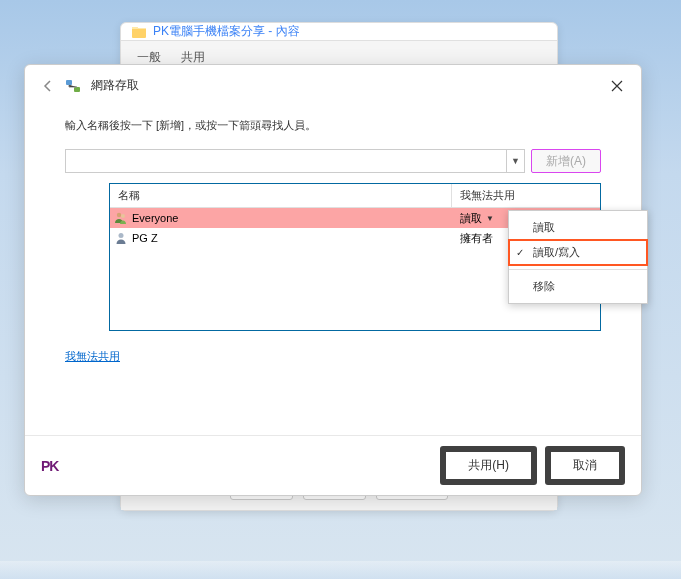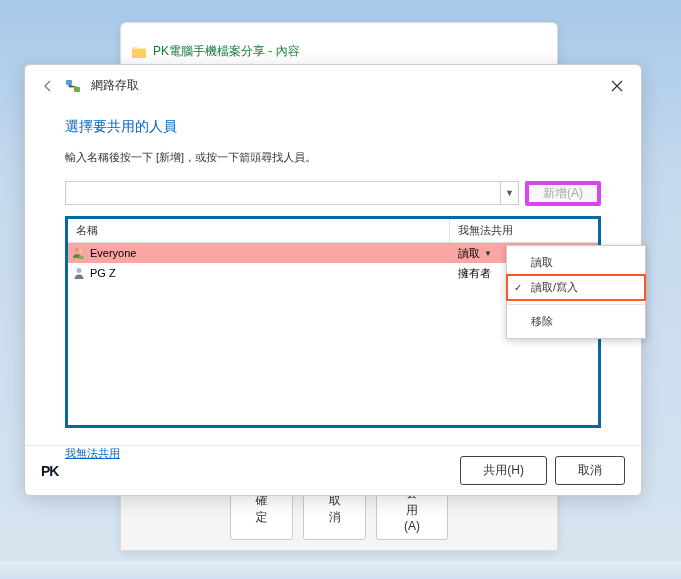--- a/index.html
+++ b/index.html
@@ -1,19 +1,19 @@
 <!DOCTYPE html>
 <html><head>
   <meta charset="utf-8">
   <style>
     * { box-sizing: border-box; margin: 0; padding: 0; font-family: "Microsoft JhengHei", "Segoe UI", sans-serif; }
     body { width: 681px; height: 579px; background: linear-gradient(180deg, #a8c8e8 0%, #c4d9ee 30%, #d8e5f0 100%); position: relative; overflow: hidden; }
     
     .bg-window { position: absolute; top: 22px; left: 120px; width: 438px; background: #fff; border: 1px solid #ddd; border-radius: 6px; box-shadow: 0 2px 8px rgba(0,0,0,0.1); }
-    .bg-titlebar { display: flex; align-items: center; padding: 20px 10px; font-size: 12px; color: #15803d; text-align: center; }
+    .bg-titlebar { display: flex; align-items: center; padding: 0 10px; font-size: 12px; color: #3b82f6; text-align: center; }
     .bg-folder-icon { width: 16px; height: 13px; margin-right: 6px; }
     .bg-body { height: 470px; background: #f5f5f5; border-top: 1px solid #e0e0e0; }
     .bg-tabs { display: flex; padding: 4px 8px; font-size: 12px; color: #555; gap: 4px; }
     .bg-tab { padding: 4px 8px; }
     .bg-buttons { position: absolute; bottom: 10px; left: 50%; transform: translateX(-50%); display: flex; gap: 10px; }
     .bg-button { padding: 6px 24px; background: #fff; border: 1px solid #ccc; border-radius: 3px; font-size: 12px; color: #333; cursor: pointer; }
     
     .main-dialog { position: absolute; top: 64px; left: 24px; width: 618px; height: 432px; background: #fff; border: 1px solid #ccc; border-radius: 6px; box-shadow: 0 4px 20px rgba(0,0,0,0.15); }
     .dlg-header { display: flex; align-items: center; justify-content: space-between; padding: 12px 16px 8px 16px; }
     .dlg-header-left { display: flex; align-items: center; gap: 10px; }
@@ -23,46 +23,46 @@
     .close-btn { width: 16px; height: 16px; cursor: pointer; color: #333; }
     
     .dlg-content { padding: 16px 40px 0 40px; }
     .dlg-heading { font-size: 14px; color: #0066cc; margin-bottom: 14px; }
     .dlg-instruction { font-size: 11px; color: #333; margin-bottom: 16px; }
     
     .input-row { display: flex; gap: 6px; margin-bottom: 10px; }
     .combo-box { flex: 1; display: flex; border: 1px solid #ccc; height: 24px; background: #fff; }
     .combo-input { flex: 1; border: none; outline: none; padding: 0 6px; font-size: 12px; }
     .combo-arrow { width: 18px; display: flex; align-items: center; justify-content: center; border-left: 1px solid #ccc; cursor: pointer; color: #555; font-size: 9px; }
-    .add-btn { padding: 0 14px; border: 4px solid #d946ef; background: #f8f8f8; color: #aaa; font-size: 12px; border-radius: 2px; cursor: default; }
+    .add-btn { padding: 0 14px; border: 1px solid #d946ef; background: #f8f8f8; color: #aaa; font-size: 12px; border-radius: 2px; cursor: default; }
     
-    .list-area { border: 3px solid #0369a1; height: 212px; position: relative; }
+    .list-area { border: 1px solid #0369a1; height: 148px; position: relative; margin-left: 44px; }
     .list-header { display: flex; background: #fff; border-bottom: 1px solid #e0e0e0; font-size: 11px; color: #333; }
     .col-name { flex: 1; padding: 4px 8px; border-right: 1px solid #e0e0e0; }
     .col-perm { width: 148px; padding: 4px 8px; }
     
     .list-row { display: flex; align-items: center; font-size: 11px; height: 20px; }
     .list-row.selected { background: #fca5a5; }
     .row-name { flex: 1; display: flex; align-items: center; padding: 0 4px; gap: 4px; }
     .row-perm { width: 148px; padding: 0 8px; display: flex; align-items: center; gap: 4px; }
     .user-icon { width: 14px; height: 14px; }
     .perm-arrow { font-size: 8px; color: #333; }
     
     .dropdown-menu { position: absolute; top: 26px; right: -48px; width: 140px; background: #fff; border: 1px solid #ccc; box-shadow: 0 2px 8px rgba(0,0,0,0.2); z-index: 10; padding: 4px 0; }
     .menu-item { display: flex; align-items: center; padding: 5px 10px 5px 24px; font-size: 11px; color: #333; cursor: pointer; position: relative; }
     .menu-item.checked::before { content: "✓"; position: absolute; left: 7px; font-size: 10px; }
     .menu-item.highlighted { outline: 2px solid #ff5722; outline-offset: -1px; }
     .menu-separator { height: 1px; background: #e0e0e0; margin: 4px 0; }
     
     .help-link { font-size: 11px; color: #0066cc; text-decoration: underline; margin-top: 18px; display: inline-block; cursor: pointer; }
     
     .dlg-footer { position: absolute; bottom: 0; left: 0; right: 0; display: flex; justify-content: space-between; align-items: center; padding: 10px 16px; border-top: 1px solid #e8e8e8; }
-    .pk-logo { font-size: 14px; font-weight: bold; color: #0f172a; letter-spacing: -1px; text-align: right; }
+    .pk-logo { font-size: 14px; font-weight: bold; color: #701a75; letter-spacing: -1px; text-align: right; }
     .footer-buttons { display: flex; gap: 8px; }
-    .footer-btn { padding: 5px 22px; border: 1px solid #404040; background: #fff; border-radius: 3px; font-size: 12px; color: #333; cursor: pointer; }
+    .footer-btn { padding: 5px 22px; border: 6px solid #404040; background: #fff; border-radius: 3px; font-size: 12px; color: #333; cursor: pointer; }
     
     .bottom-strip { position: absolute; bottom: 0; left: 0; right: 0; height: 18px; background: linear-gradient(180deg, rgba(255,255,255,0.3), rgba(200,220,240,0.5)); }
   </style>
 </head>
 <body>
 
 <div class="bg-window">
   <div class="bg-titlebar">
     <svg class="bg-folder-icon" viewBox="0 0 16 13">
         <path fill="#ffd268" d="M1 2h5l1.5 1.5H15v8.5a1 1 0 0 1-1 1H2a1 1 0 0 1-1-1z"></path>
@@ -95,21 +95,20 @@
           <path stroke="#888" stroke-width="1" d="M4 6v2h8V8"></path>
         </svg>
       <span class="dlg-title-small">網路存取</span>
     </div>
     <svg class="close-btn" viewBox="0 0 16 16">
         <path stroke="#333" stroke-width="1.2" d="M3 3l10 10M13 3L3 13"></path>
       </svg>
   </div>
 
   <div class="dlg-content">
-    <div class="dlg-heading">選擇要共用的人員</div>
     <div class="dlg-instruction">輸入名稱後按一下 [新增]，或按一下箭頭尋找人員。</div>
     
     <div class="input-row">
       <div class="combo-box">
         <input class="combo-input" type="text" style="">
         <div class="combo-arrow">▼</div>
       </div>
       <button class="add-btn">新增(A)</button>
     </div>
     

